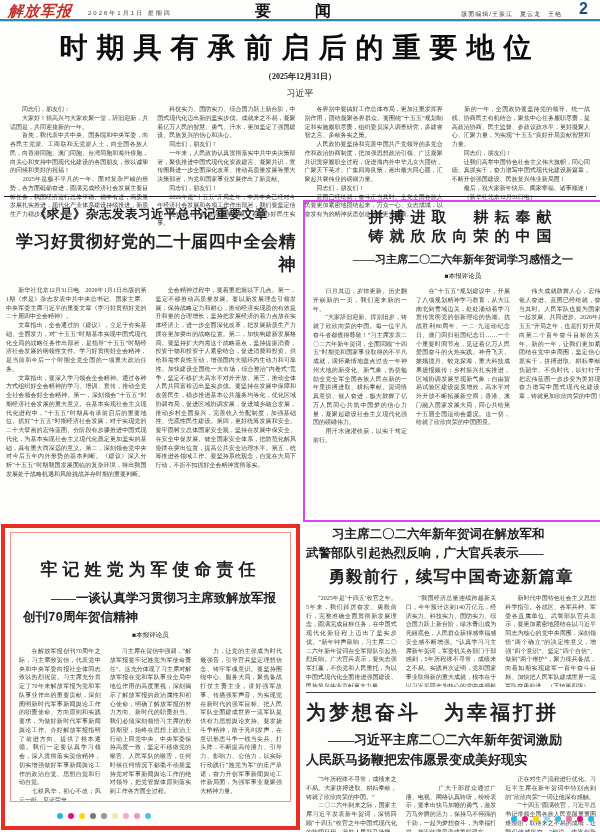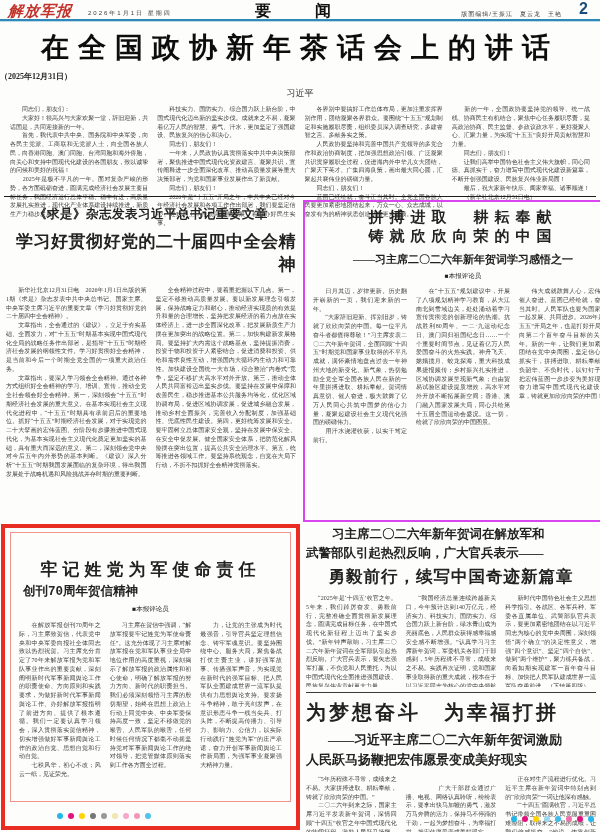--- a/index.html
+++ b/index.html
@@ -11,21 +11,21 @@
             font-style:italic;letter-spacing:1px;transform:skewX(-4deg);}
   .hdr-date{position:absolute;left:88px;top:9px;font-size:6px;letter-spacing:2px;color:#3a3a3a;}
   .hdr-section{position:absolute;left:0;right:0;top:1px;text-align:center;font-size:16px;font-weight:900;
                letter-spacing:14px;color:#111;}
   .hdr-editors{position:absolute;right:38px;top:10px;font-size:6px;color:#3a3a3a;letter-spacing:1px;}
   .hdr-pagenum{position:absolute;right:12px;top:0;font-size:16px;font-weight:700;color:#1c4d7a;}
   .hdr-rule{position:absolute;left:0;right:0;top:19px;height:2px;background:#2e89b8;border-bottom:1px solid #bcdcec;}
   
   .sp-head{position:absolute;left:0;right:0;top:29px;text-align:center;font-size:28px;font-weight:900;
            letter-spacing:9px;color:#0d0d0d;white-space:nowrap;}
-  .sp-date{position:absolute;left:0;right:0;top:71px;font-size:8px;font-weight:700;}
+  .sp-date{position:absolute;left:0;right:0;top:71px;text-align:center;font-size:8px;font-weight:700;}
   .sp-author{position:absolute;left:0;right:0;top:87px;text-align:center;font-size:9px;color:#333;}
   .sp-cols{position:absolute;left:10px;right:10px;top:105px;height:87px;}
   .cols{display:flex;gap:9px;height:100%;}
   .col{flex:1;font-size:6px;line-height:1.46;color:#3c3c3c;text-align:justify;white-space:pre-wrap;overflow:hidden;}
   .rule-black{position:absolute;left:4px;right:4px;top:196px;height:1px;background:#1c1c1c;}
   
   .qs{position:absolute;left:6px;top:201px;width:290px;height:318px;}
   .qs-kicker{text-align:center;font-size:12.5px;font-weight:700;margin-top:5px;letter-spacing:0.5px;}
   .qs-head{text-align:right;font-size:17px;font-weight:900;margin-top:7px;letter-spacing:0.5px;}
   .qs-cols{margin-top:10px;height:238px;}
@@ -68,21 +68,21 @@
   <div>
     <div class="masthead">解放军报</div>
     <div class="hdr-date sans">2026年1月1日 星期四</div>
     <div class="hdr-section sans">要　闻</div>
     <div class="hdr-editors sans">版面编辑/王振江　夏云龙　王艳</div>
     <div class="hdr-pagenum sans">2</div>
     <div class="hdr-rule"></div>
   </div>
 
   <div>
-    <div class="sp-head sans">在全国政协新年茶话会上的讲话</div>
+    <div class="sp-head sans">时期具有承前启后的重要地位</div>
     <div class="sp-date">（2025年12月31日）</div>
     <div class="sp-author">习近平</div>
     <div class="sp-cols cols">
       <div class="col">　　同志们，朋友们：
 　　大家好！很高兴与大家欢聚一堂，辞旧迎新，共话国是，共同迎接新的一年。
 　　首先，我代表中共中央、国务院和中央军委，向各民主党派、工商联和无党派人士，向全国各族人民，向香港同胞、澳门同胞、台湾同胞和海外侨胞，向关心和支持中国现代化建设的各国朋友，致以诚挚的问候和美好的祝福！
 　　2025年是极不平凡的一年。面对复杂严峻的形势，各方面砥砺奋进，圆满完成经济社会发展主要目标任务，我国经济运行总体平稳、稳中有进，高质量发展扎实推进，现代化产业体系建设持续推进，新质生产力稳步发展。</div>
       <div class="col">　　科技实力、国防实力、综合国力跃上新台阶，中国式现代化迈出新的坚实步伐。成就来之不易，凝聚着亿万人民的智慧、勇气、汗水，更加坚定了强国建设、民族复兴的信心和决心。
 　　同志们，朋友们！
 　　一年来，人民政协认真贯彻落实中共中央决策部署，聚焦推进中国式现代化资政建言、凝聚共识，宣传阐释进一步全面深化改革、推动高质量发展等重大决策部署，为党和国家事业发展作出了新贡献。
@@ -122,20 +122,21 @@
 　　“大家辞旧迎新、挥别旧岁，铸就了欣欣向荣的中国。每一位平凡奋斗者都值得尊敬！”习主席发表二〇二六年新年贺词，全面回顾“十四五”时期党和国家事业取得的不平凡成就，满怀豪情地盘点过去一年神州大地的新变化、新气象，热切勉励全党全军全国各族人民在新的一年里拼搏进取、耕耘奉献。贺词情真意切、催人奋进，极大鼓舞了亿万人民同心共筑中国梦的信心力量，凝聚起建设社会主义现代化强国的磅礴伟力。
 　　用汗水浇灌收获，以实干笃定前行。</div>
       <div class="col">　　在“十五五”规划建议中，开展了八项规划精神学习教育，从大江南北到雪域边关，处处涌动着学习宣传贯彻党的创新理论的热潮。抗战胜利80周年、一二·九运动纪念日、澳门回归祖国纪念日……一个个重要时间节点，见证着亿万人民爱国奋斗的火热实践。神舟飞天、嫦娥揽月、蛟龙探海，重大科技成果捷报频传；乡村振兴扎实推进，区域协调发展呈现新气象；自由贸易试验区建设提质增效，高水平对外开放不断拓展新空间；香港、澳门融入国家发展大局，同心共绘第十五届全国运动会盛况。这一切，绘就了欣欣向荣的中国图景。</div>
       <div class="col">　　伟大成就鼓舞人心，宏伟蓝图催人奋进。蓝图已经绘就，奋斗正当其时。人民军队也要为国家事业一起发展、共同进步。2026年是“十五五”开局之年，也是打好开局、迈向第二个百年奋斗目标的关键一年。新的一年，让我们更加紧密地团结在党中央周围，坚定信心、真抓实干，拼搏进取、耕耘奉献，不负韶华、不负时代，以钉钉子精神把宏伟蓝图一步步变为美好现实，奋力谱写中国式现代化建设新篇章，铸就更加欣欣向荣的中国！</div>
     </div>
   </div>
 
   <div class="bl">
     <div class="bl-inner">
       <div class="bl-head sans">牢记姓党为军使命责任</div>
+      <div class="bl-sub1">——一谈认真学习贯彻习主席致解放军报</div>
       <div class="bl-sub2">创刊70周年贺信精神</div>
       <div class="byline">■本报评论员</div>
       <div class="bl-cols cols">
         <div class="col">　　在解放军报创刊70周年之际，习主席致贺信，代表党中央和中央军委向报社全体同志致以热烈祝贺。习主席充分肯定了70年来解放军报为党和军队事业作出的重要贡献，深刻阐明新时代军事新闻舆论工作的职责使命、方向原则和实践要求，为做好新时代军事新闻舆论工作、办好解放军报指明了前进方向、提供了根本遵循。我们一定要认真学习领会，深入贯彻落实贺信精神，切实增强做好军事新闻舆论工作的政治自觉、思想自觉和行动自觉。
 　　七秩风华，初心不改；风云一纸，见证荣光。</div>
         <div class="col">　　习主席在贺信中强调，“解放军报要牢记姓党为军使命责任”。这充分体现了习主席对解放军报在党和军队事业全局中地位作用的高度重视，深刻揭示了解放军报的政治属性和初心使命，明确了解放军报的努力方向、新时代的职责担当。我们必须深刻领悟习主席的殷切期望，始终在思想上政治上行动上同党中央、中央军委保持高度一致，坚定不移做党的喉舌、人民军队的喉舌，任何时候任何情况下都毫不动摇坚持党对军事新闻舆论工作的绝对领导，把党管媒体原则落实到工作各方面全过程。</div>
         <div class="col">　　力，让党的主张成为时代最强音，引导官兵坚定理想信念、铸牢军魂意识。要坚持围绕中心、服务大局，聚焦备战打仗主责主业，讲好强军故事、传播强军声音，为实现党在新时代的强军目标、把人民军队全面建成世界一流军队提供有力思想舆论支持。要发扬斗争精神，敢于亮剑发声，在意识形态斗争一线当尖兵、打头阵，不断提高传播力、引导力、影响力、公信力，以实际行动践行“姓党为军”的庄严承诺，奋力开创军事新闻舆论工作新局面，为强军事业凝聚强大精神力量。</div>
       </div>
     </div>
     <div class="dots dots-left">

